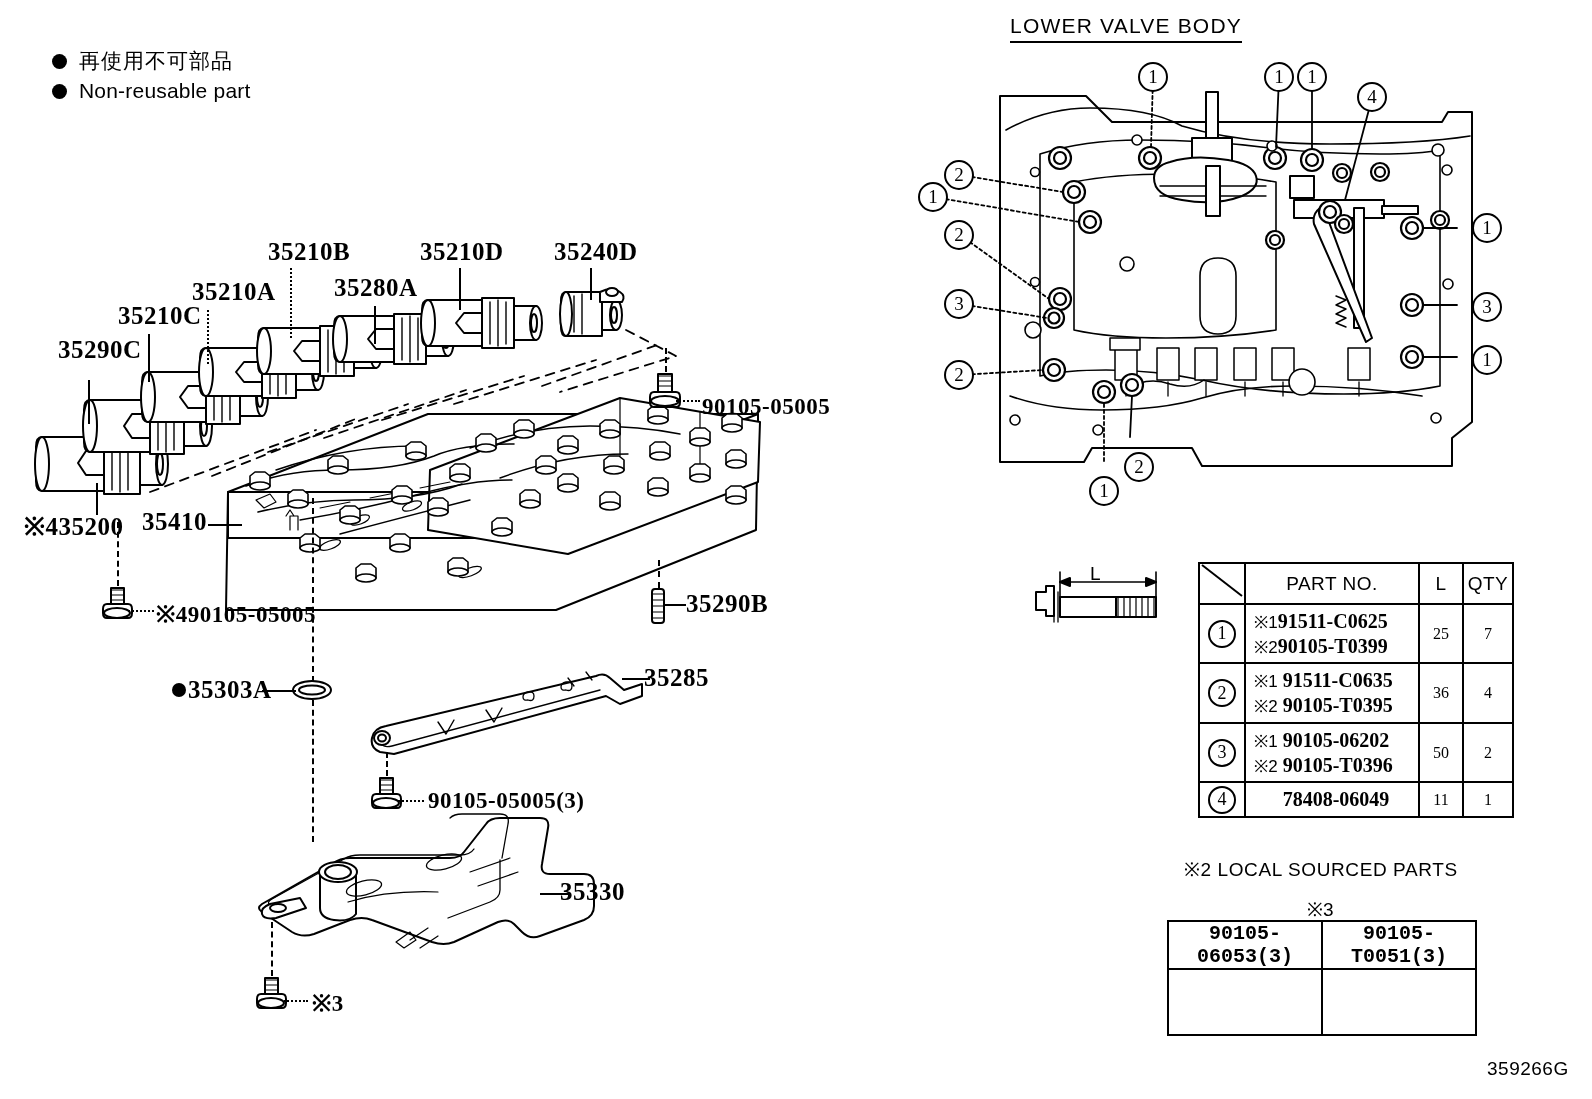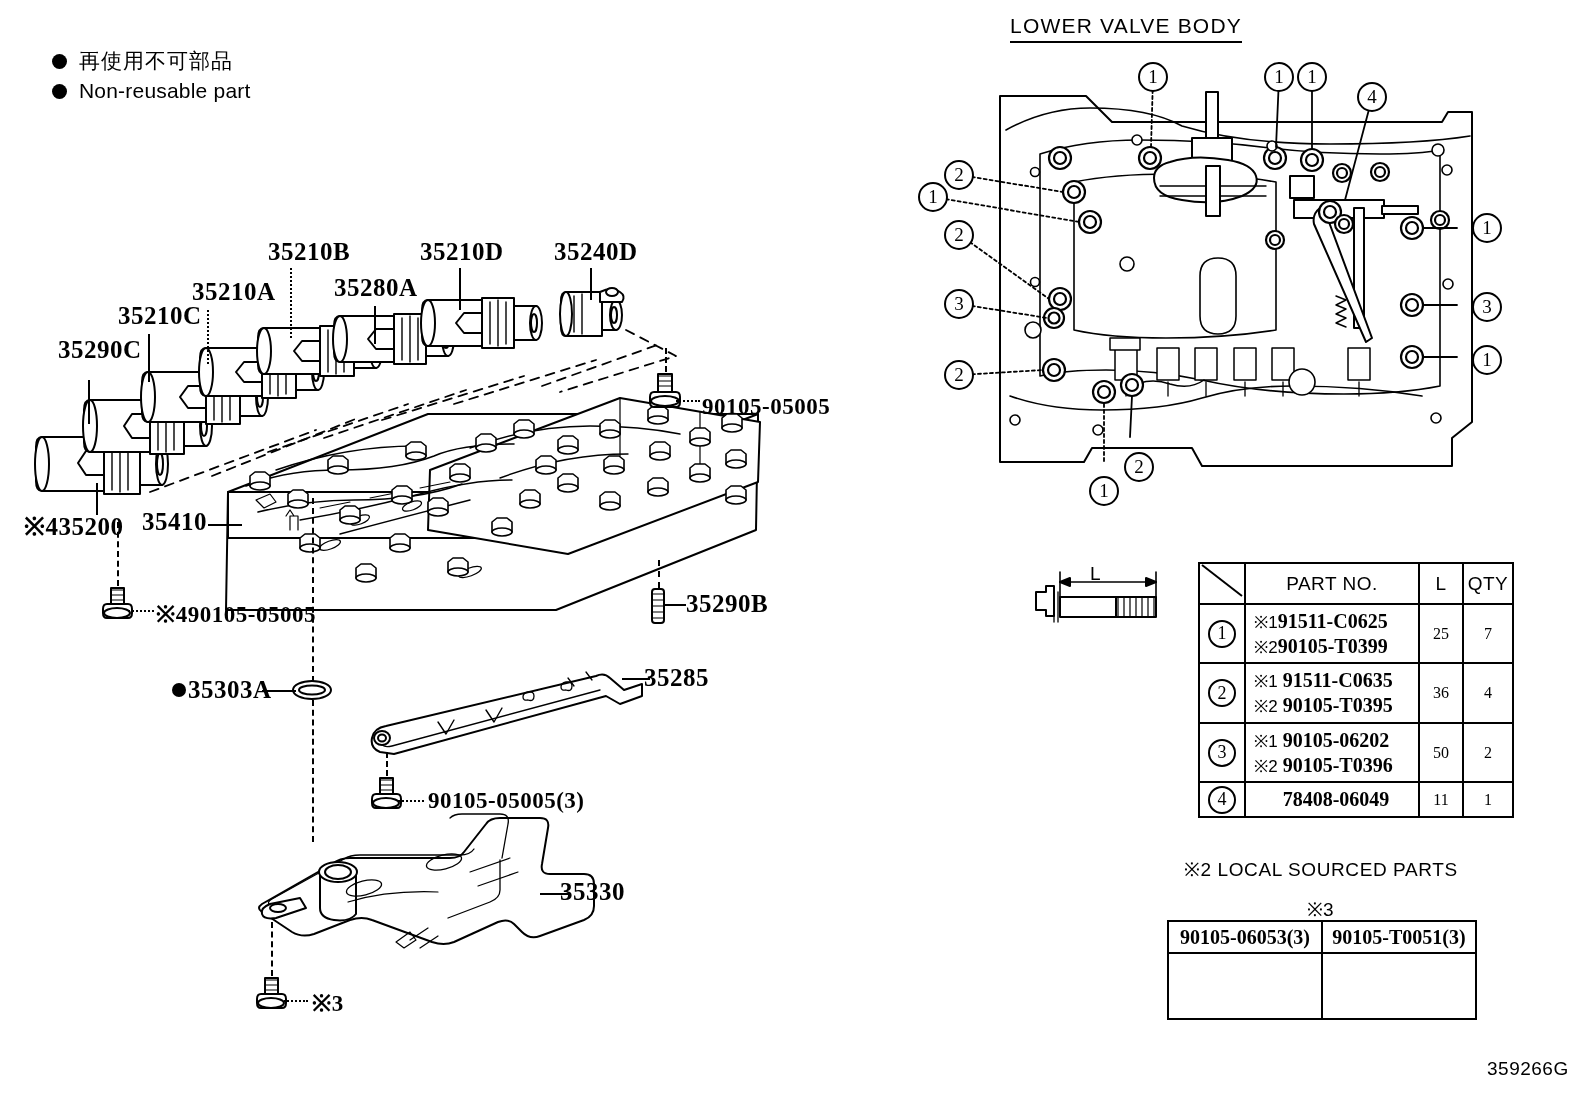--- a/index.html
+++ b/index.html
@@ -176,21 +176,21 @@
   }
   .btable {
     position: absolute;
     left: 1167px; top: 920px;
     border-collapse: collapse;
     background: #fff;
   }
   .btable td {
     border: 2px solid #000;
     text-align: center;
-    font-family: Liberation Serif, serif;
+    font-family: Liberation Mono, monospace;
     font-weight: bold;
     font-size: 20px;
     padding: 0;
     width: 152px;
   }
   .btable .hdr { height: 30px; }
   .btable .img { height: 64px; }
 
   .w4note {
     left: 1174px; top: 1010px;

